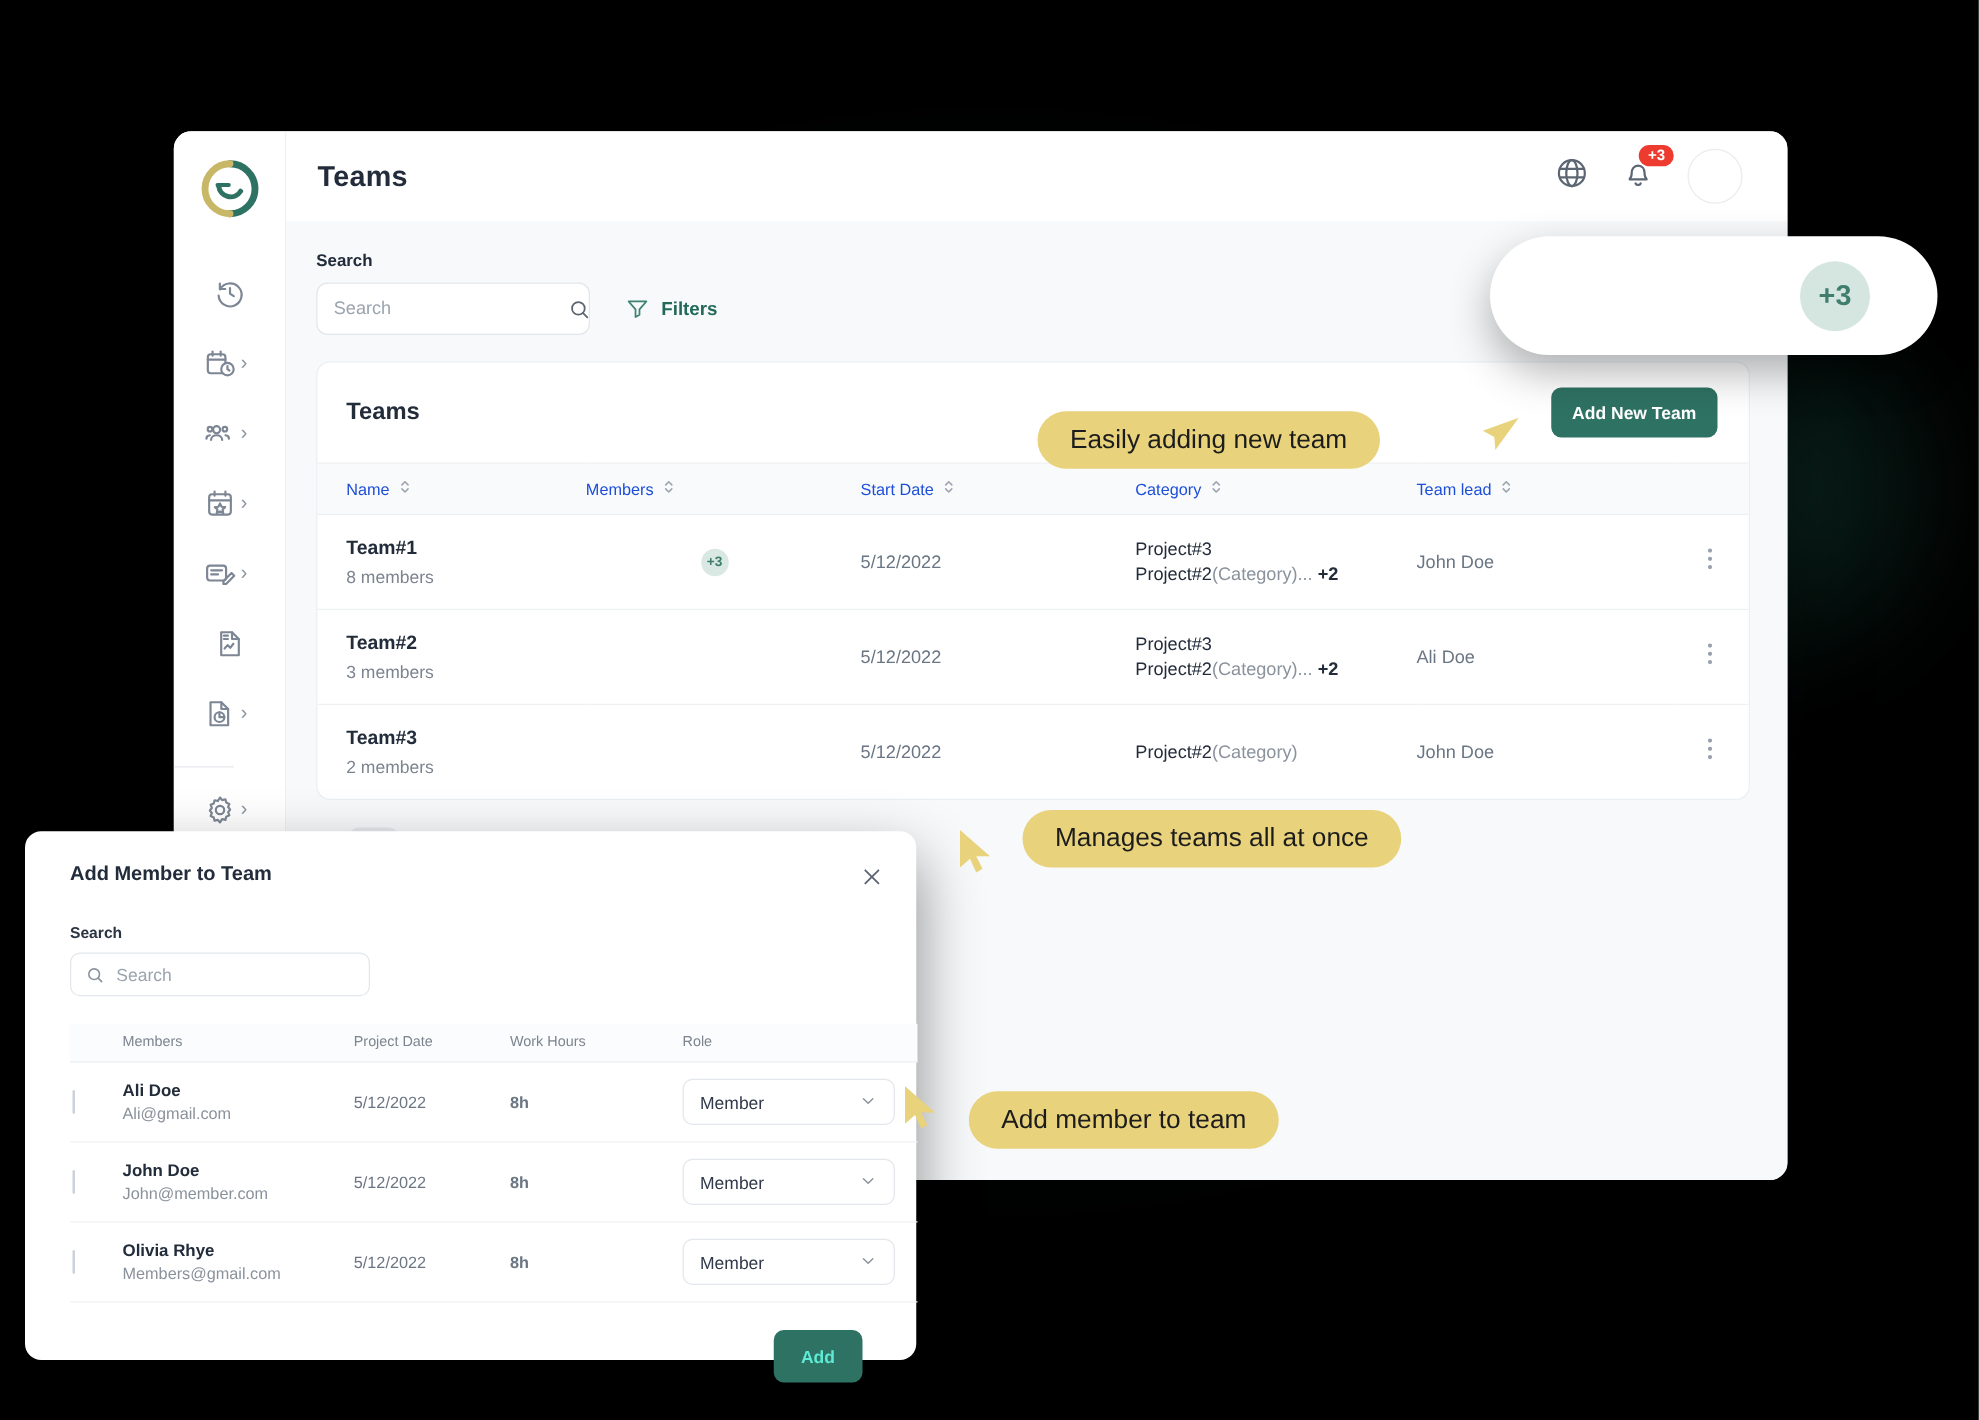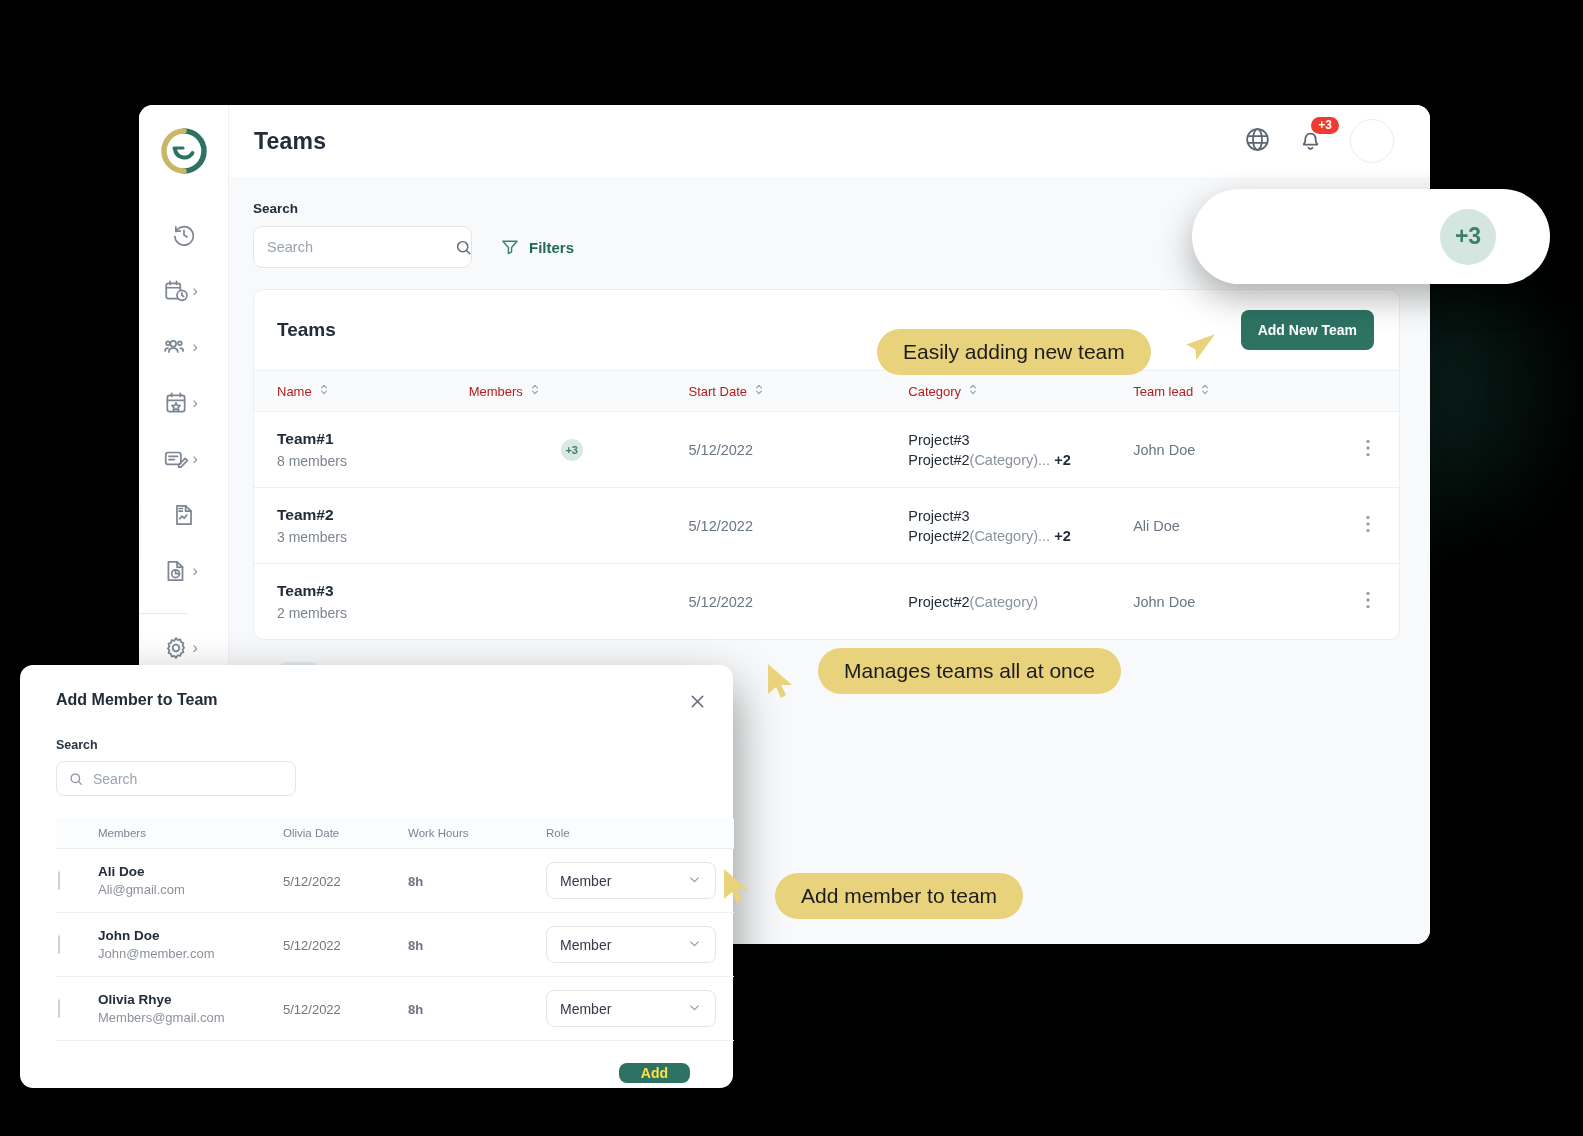--- a/index.html
+++ b/index.html
@@ -126,21 +126,21 @@
     background: #2e7263; color: #fff;
     font-size: 14px; font-weight: bold;
     border: none; border-radius: 8px;
     padding: 12px 17px; cursor: pointer;
     font-family: "Liberation Sans", sans-serif;
   }
 
   table.teams-table { width: 100%; border-collapse: collapse; }
   table.teams-table thead tr { background: #f8fafb; }
   table.teams-table th {
-    text-align: left; font-size: 13px; font-weight: normal; color: #b91c1c;
+    text-align: left; font-size: 13px; font-weight: normal; color: #1d4ed8;
     padding: 12px 0 12px 0; border-top: 1px solid #edf0f2; border-bottom: 1px solid #edf0f2;
   }
   .th-inner { display: flex; align-items: center; gap: 7px; }
   .sort-ic { color: #9aa3ae; }
   table.teams-table td {
     padding: 18px 0; border-bottom: 1px solid #eef1f3; vertical-align: middle;
   }
   tr.team-row:last-child td { border-bottom: none; }
   .c-name  { width: 210px; padding-left: 23px !important; }
   .c-mem   { width: 215px; }
@@ -258,40 +258,40 @@
   .role-select {
     width: 170px; height: 37px;
     border: 1px solid #e3e7eb; border-radius: 8px;
     display: flex; align-items: center; padding: 0 13px;
     font-size: 14px; color: #30394a; cursor: pointer;
   }
   .role-select .chev { margin-left: auto; color: #8a929c; }
   .modal-footer { display: flex; margin-top: 22px; }
   .add-btn {
     margin-left: auto; margin-right: 18px;
-    background: #2e7263; color: #fde047; border: none;
-    border-radius: 8px; padding: 2px 22px;
+    background: #2e7263; color: #5eead4; border: none;
+    border-radius: 8px; padding: 13px 22px;
     font-size: 14px; font-weight: bold; cursor: pointer;
     font-family: "Liberation Sans", sans-serif;
   }
 
   
   .callout {
     position: absolute;
     background: #e8d27c;
     border-radius: 26px;
     color: #1c1c1c;
     font-size: 21px;
     display: flex; align-items: center; justify-content: center;
     padding: 0 26px;
     height: 46px;
     z-index: 60;
     white-space: nowrap;
   }
-  #callout-add-team { left: 877px; top: 329px; }
+  #callout-add-team { left: 830px; top: 329px; }
   #callout-manage   { left: 818px; top: 648px; }
   #callout-add-member { left: 775px; top: 873px; }
   .cursor-ic { position: absolute; z-index: 61; }
   #cursor-add-team   { left: 1178px; top: 327px; }
   #cursor-manage     { left: 762px; top: 660px; }
   #cursor-add-member { left: 718px; top: 865px; }
 
   
   .face { width: 100%; height: 100%; position: relative; }
   .face .bg { position: absolute; inset: 0; }
@@ -687,21 +687,21 @@
         </svg>
     </span>
     <input type="text" placeholder="Search" style="">
   </div>
 
   <table class="mem-table">
     <thead>
       <tr>
         <th class="m-chk"></th>
         <th class="m-name">Members</th>
-        <th class="m-date">Olivia Date</th>
+        <th class="m-date">Project Date</th>
         <th class="m-hrs">Work Hours</th>
         <th class="m-role">Role</th>
       </tr>
     </thead>
     <tbody>
       <tr>
         <td class="m-chk"><span class="chk"></span></td>
         <td class="m-name">
           <div class="mem-name">Ali Doe</div>
           <div class="mem-mail">Ali@gmail.com</div>

